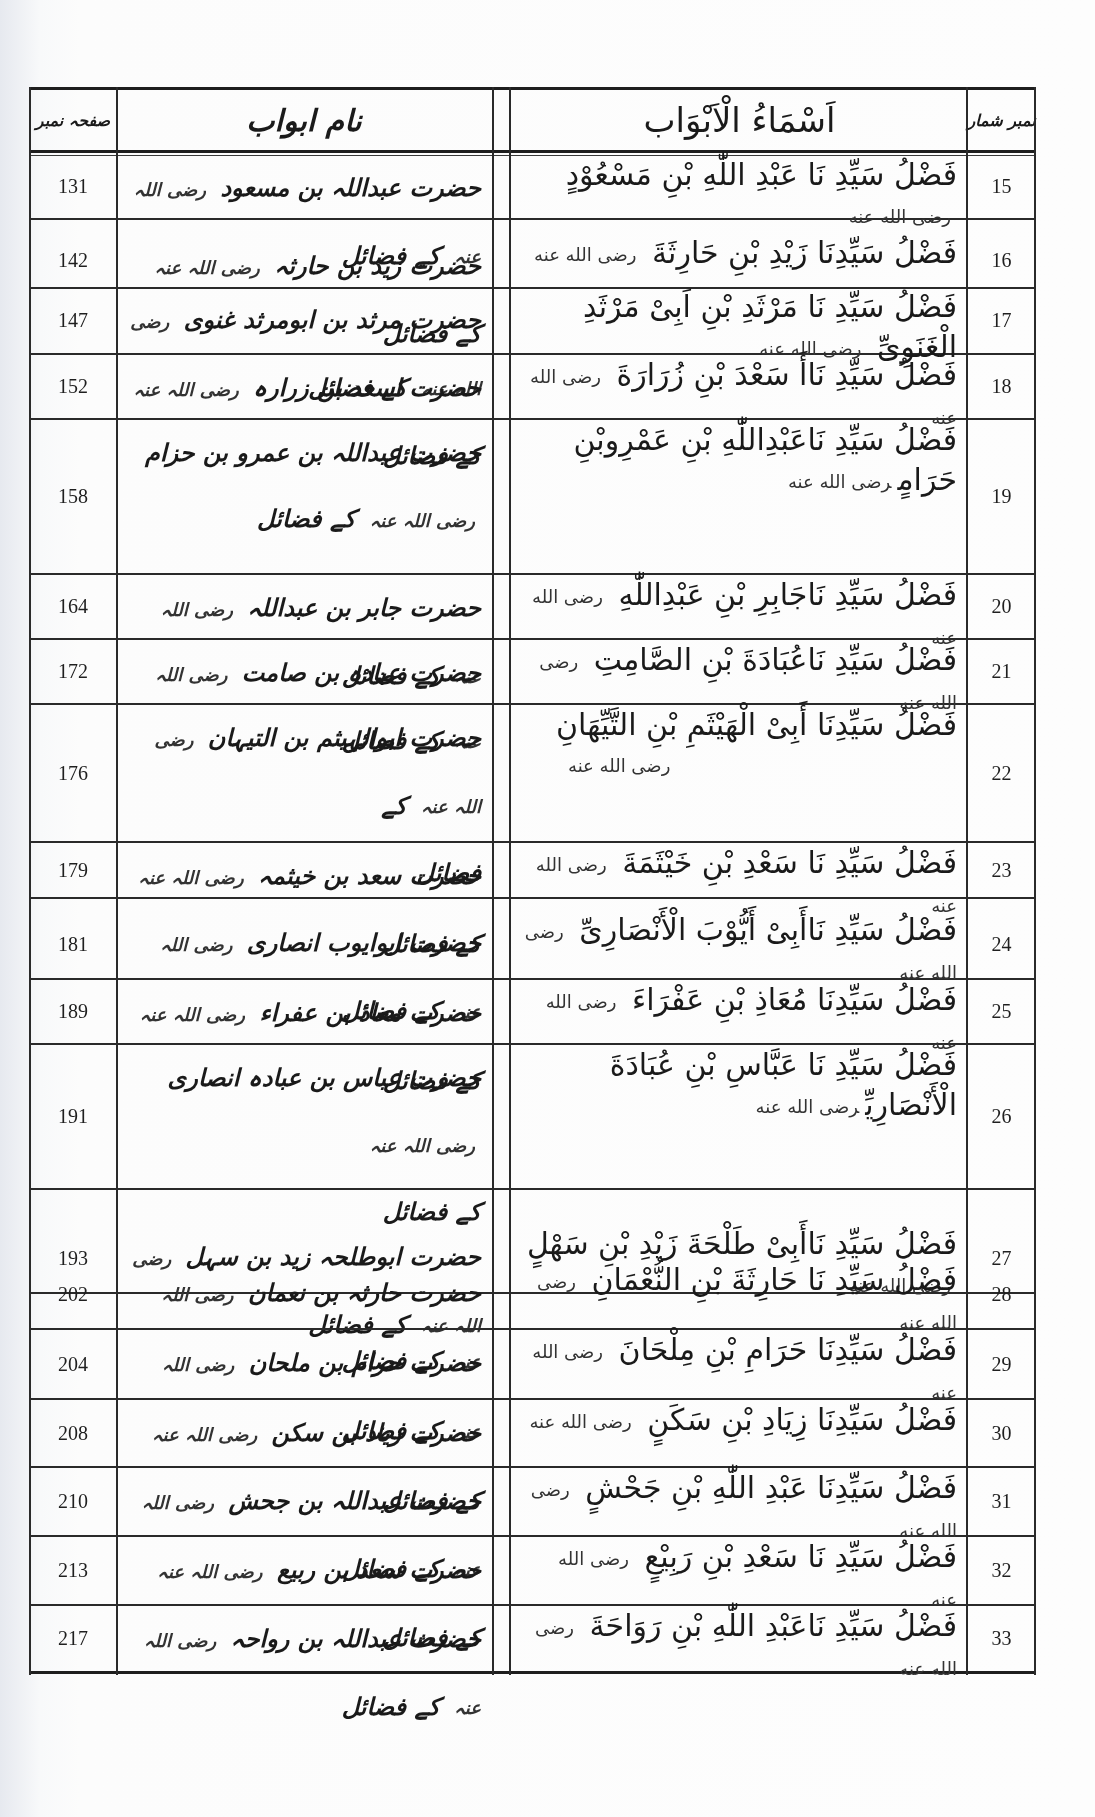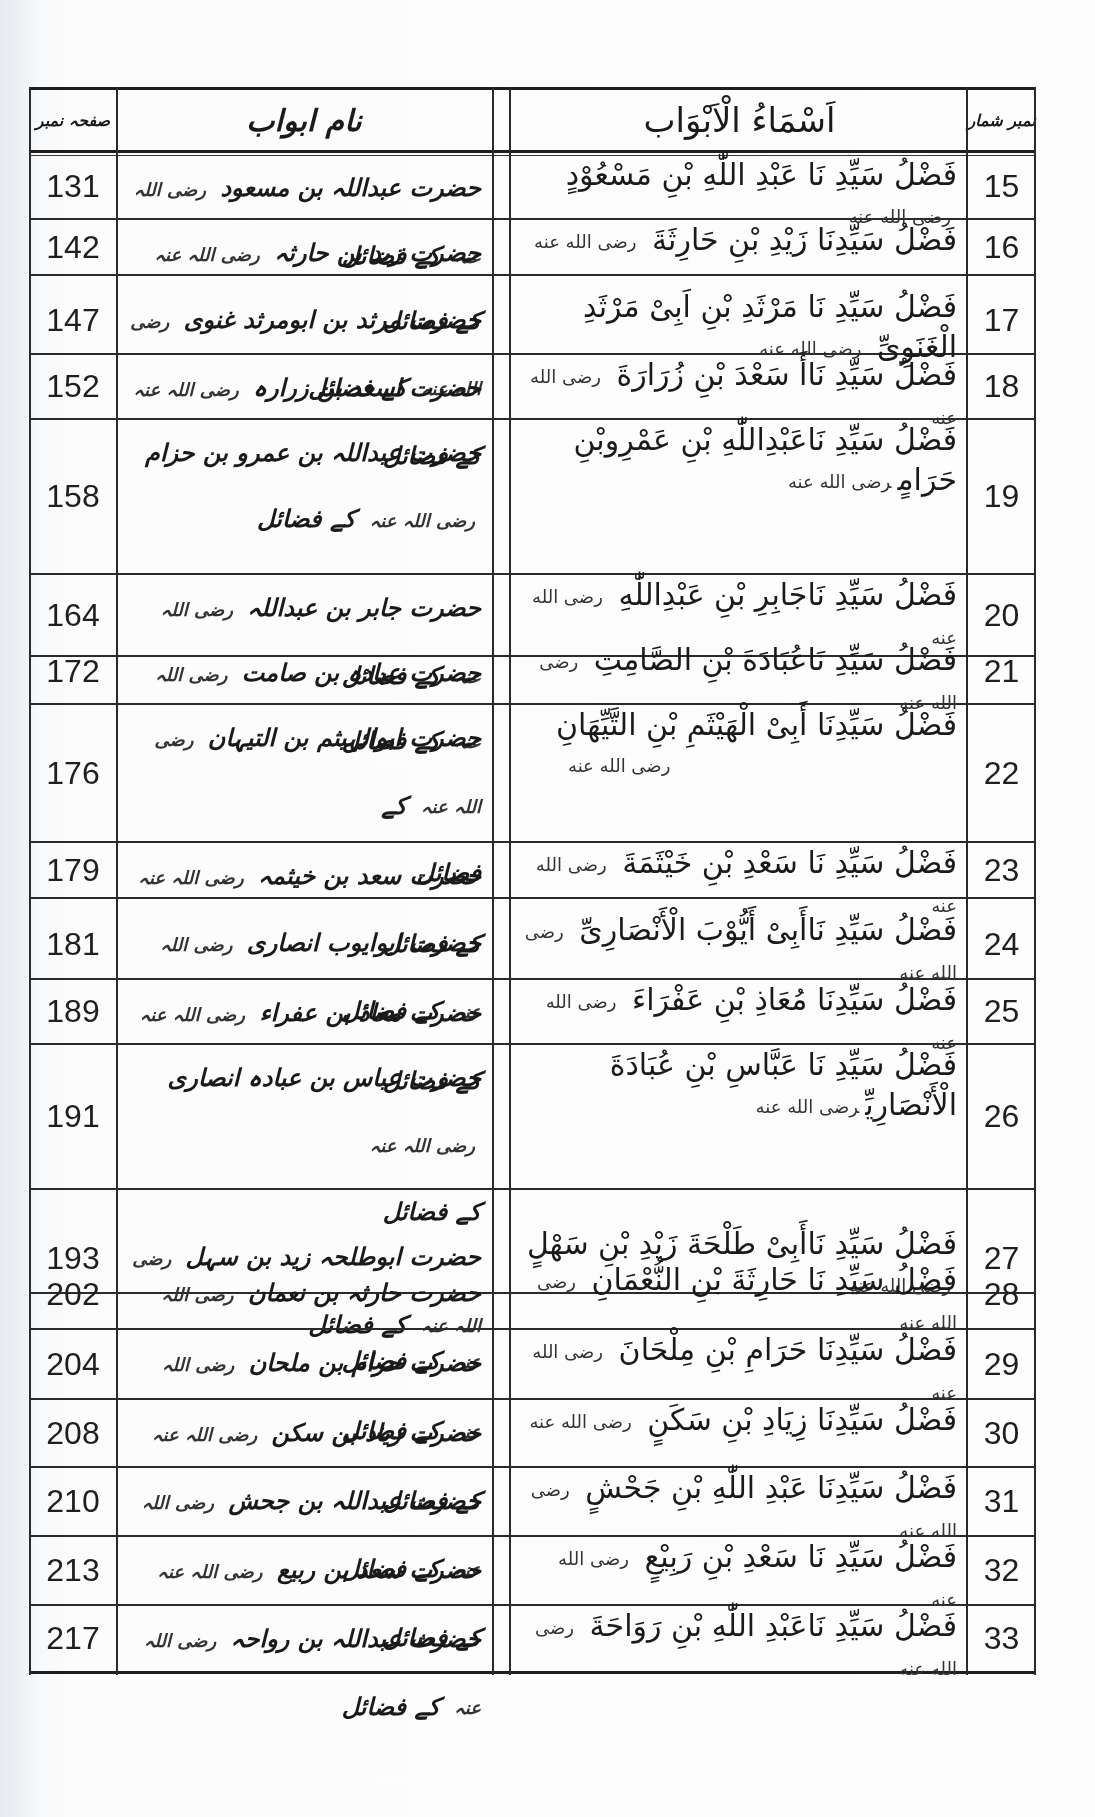--- a/index.html
+++ b/index.html
@@ -87,22 +87,22 @@
   }
   .hdr-small { font-size: 16px; }
   .hdr-arab {
     font-family: "DejaVu Sans", sans-serif;
     font-size: 34px;
     font-style: normal;
     font-weight: normal;
   }
 
   .num {
-    font-family: Liberation Sans, sans-serif;
-    font-size: 32px;
+    font-family: Liberation Serif, serif;
+    font-size: 20px;
     color: #1f1f1f;
     direction: ltr;
   }
   .urdu-text {
     font-family: "DejaVu Serif", serif;
     font-size: 24px;
     font-weight: bold;
     font-style: italic;
     line-height: 66px;
     text-align: right;
@@ -167,21 +167,21 @@
       <div class="cell c-arab">
         <div class="arab-text">
           <span>فَضْلُ سَیِّدِ نَا عَبْدِ اللّٰهِ بْنِ مَسْعُوْدٍ</span>
           <span class="honorific">رضی الله عنه</span>
         </div>
       </div>
       <div class="cell c-num">
         <span class="num">15</span>
       </div>
         </div>
-        <div class="row" style="top: 133px; height: 56px;">
+        <div class="row" style="top: 146px; height: 56px;">
       <div class="cell c-page">
         <span class="num">142</span>
       </div>
       <div class="cell c-urdu">
         <div class="urdu-text">
           <span>حضرت زید بن حارثہ</span>
           <span class="honorific">رضی اللہ عنہ</span>
           <span>کے فضائل</span>
           
         </div>
@@ -255,21 +255,21 @@
       <div class="cell c-arab">
         <div class="arab-text">
           <span>فَضْلُ سَیِّدِ نَاعَبْدِاللّٰهِ بْنِ عَمْرِوبْنِ</span>
           <span class="line2"><span>حَرَامٍ</span><span class="honorific">رضی الله عنه</span></span>
         </div>
       </div>
       <div class="cell c-num">
         <span class="num">19</span>
       </div>
         </div>
-        <div class="row" style="top: 488px; height: 82px;">
+        <div class="row" style="top: 488px; height: 65px;">
       <div class="cell c-page">
         <span class="num">164</span>
       </div>
       <div class="cell c-urdu">
         <div class="urdu-text">
           <span>حضرت جابر بن عبداللہ</span>
           <span class="honorific">رضی اللہ عنہ</span>
           <span>کے فضائل</span>
           
         </div>

